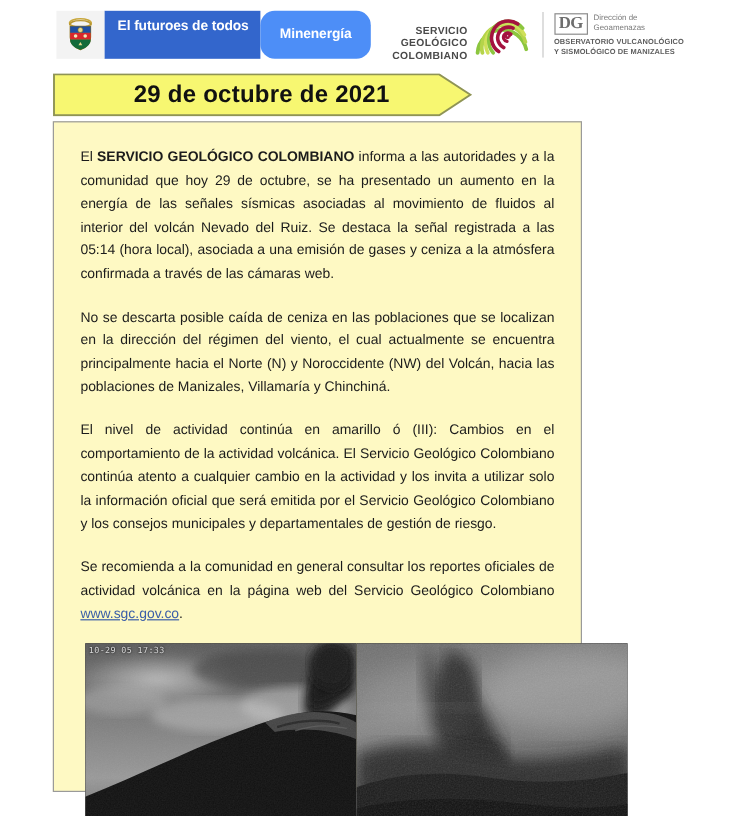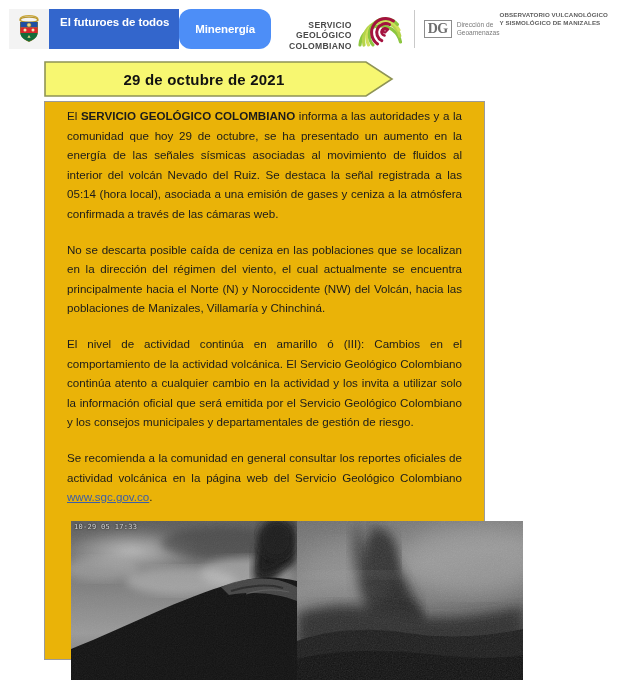--- a/index.html
+++ b/index.html
@@ -86,21 +86,21 @@
 
   .divider-vert {
     width: 1px;
     height: 38px;
     background: #c9c9c9;
     margin: 0 9px 0 11px;
   }
 
   .ovm-block {
     display: flex;
-    flex-direction: row;
+    flex-direction: column;
     justify-content: center;
     height: 42px;
   }
   .ovm-top {
     display: flex;
     align-items: center;
   }
   .ovm-dg {
     border: 1.3px solid #8c8c8c;
     color: #6e6e6e;
@@ -142,37 +142,38 @@
   .date-banner svg { display:block; }
   .date-text {
     position: absolute;
     left: 0;
     top: 0;
     width: 320px;
     height: 36px;
     display: flex;
     align-items: center;
     justify-content: center;
-    font-size: 15px;
+    font-size: 20px;
     font-weight: bold;
     color: #111111;
     letter-spacing: 0.2px;
+    padding-left: 14px;
   }
 
   
   .content-box {
     position: absolute;
     left: 44px;
     top: 101px;
     width: 441px;
     height: 559px;
-    background: #eab308;
+    background: #fef9c3;
     border: 1.3px solid #9a9a9a;
     box-sizing: border-box;
-    padding: 4px 22px 0 22px;
+    padding: 19px 22px 0 22px;
   }
 
   .para {
     font-size: 11.6px;
     line-height: 19.6px;
     color: #1b1b1b;
     text-align: justify;
     margin: 0 0 16px 0;
     font-family: "Liberation Sans", sans-serif;
   }

